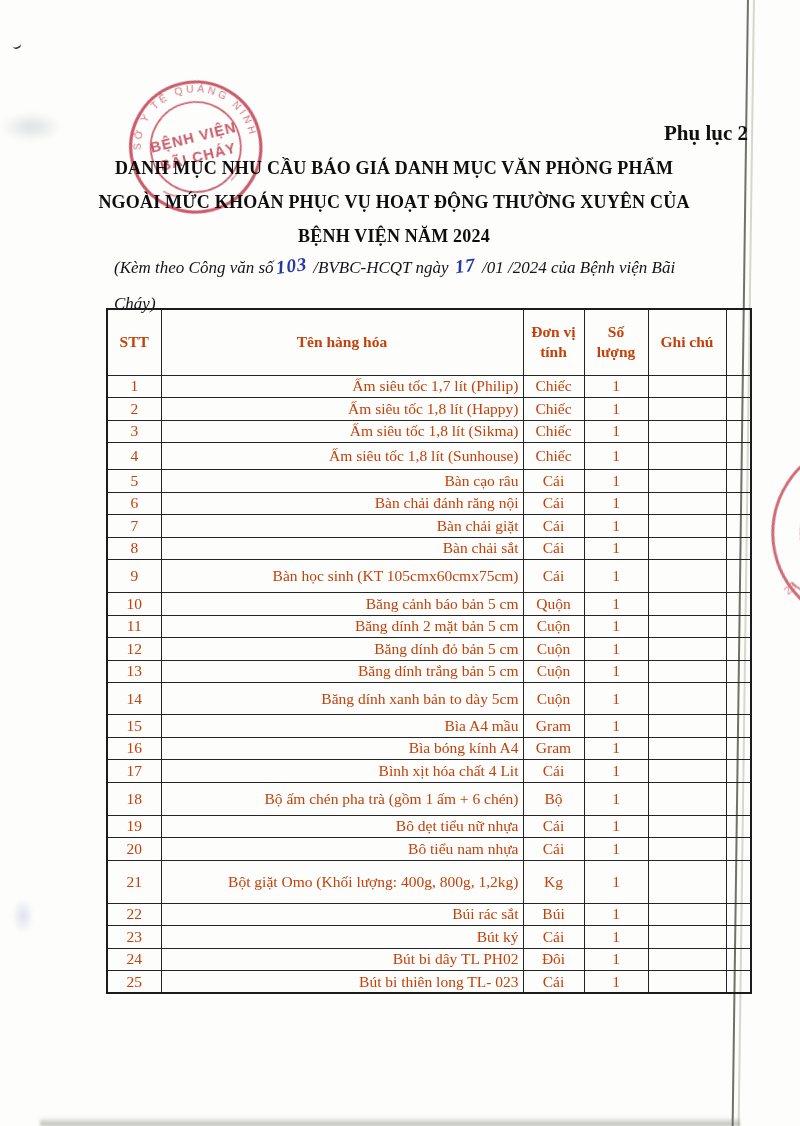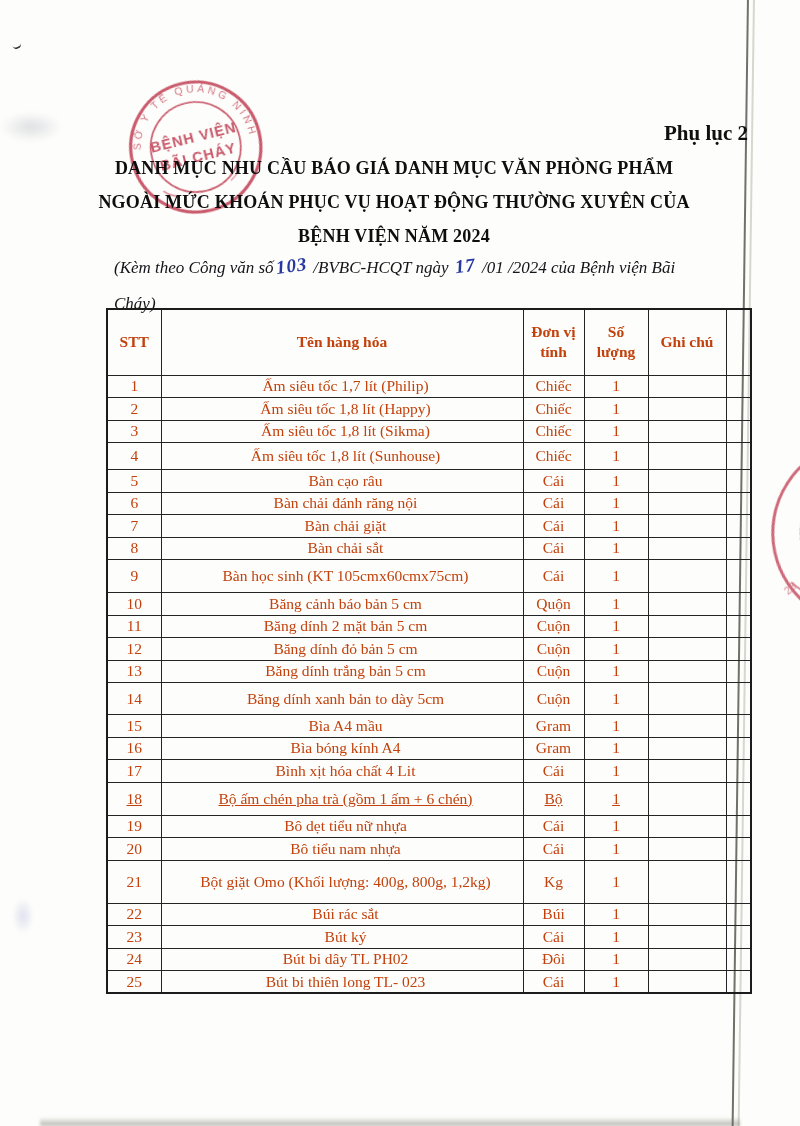--- a/index.html
+++ b/index.html
@@ -74,21 +74,21 @@
   }
   table.doc td, table.doc th{
     border:1.4px solid #242424;
     padding:0 4px;overflow:hidden;white-space:nowrap;
     background:transparent;
   }
   table.doc{border:2px solid #1c1c1c;}
   th{font-weight:bold;text-align:center;white-space:normal !important;line-height:20px;}
   thead tr{height:66px;}
   .c-stt{text-align:center;}
-  .c-name{text-align:center;padding-left:11px !important;}
+  .c-name{text-align:right;padding-left:11px !important;}
   .c-unit{text-align:center;}
   .c-qty{text-align:center;}
   .c-note{}
   .c-edge{border-left-color:#555 !important;}
 </style>
 </head>
 <body>
 
 <div class="page">
 
@@ -295,21 +295,21 @@
           <td class="c-edge"></td>
         </tr>
         <tr style="height: 22.5px;">
           <td class="c-stt">17</td>
           <td class="c-name">Bình xịt hóa chất 4 Lit</td>
           <td class="c-unit">Cái</td>
           <td class="c-qty">1</td>
           <td class="c-note"></td>
           <td class="c-edge"></td>
         </tr>
-        <tr style="height: 33px; text-decoration: underline;">
+        <tr style="height: 33px;">
           <td class="c-stt">18</td>
           <td class="c-name">Bộ ấm chén pha trà (gồm 1 ấm + 6 chén)</td>
           <td class="c-unit">Bộ</td>
           <td class="c-qty">1</td>
           <td class="c-note"></td>
           <td class="c-edge"></td>
         </tr>
         <tr style="height: 22.5px;">
           <td class="c-stt">19</td>
           <td class="c-name">Bô dẹt tiểu nữ nhựa</td>

